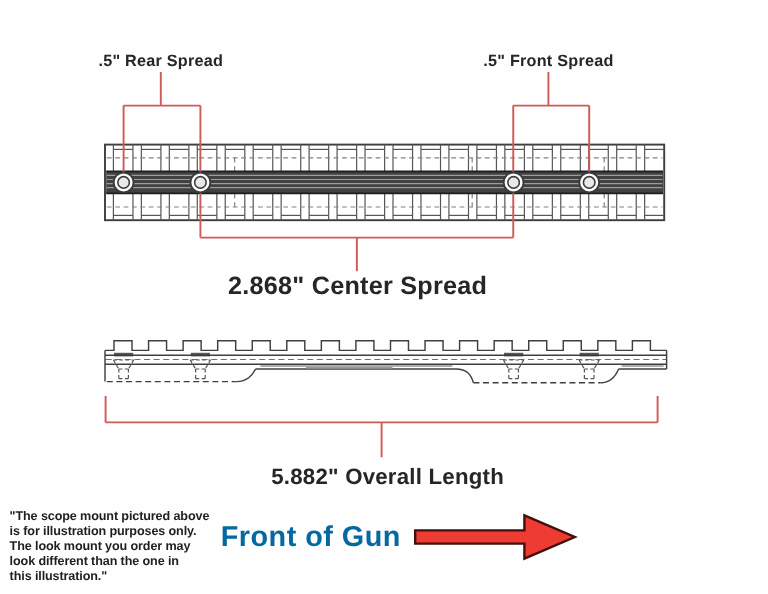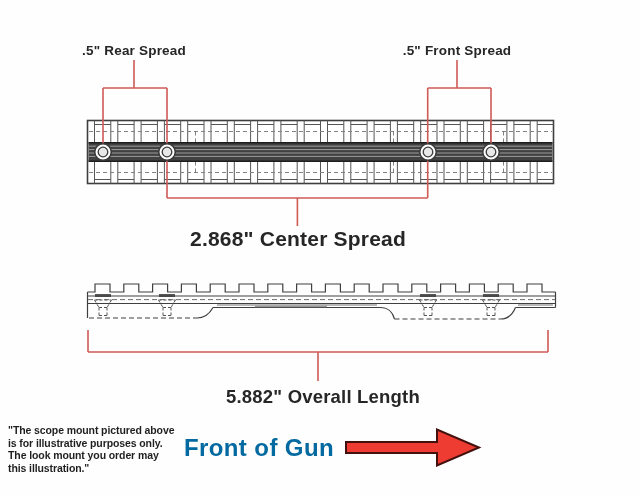--- a/index.html
+++ b/index.html
@@ -249,17 +249,18 @@
   <div class="lbl lbl-small ctr" style="left:457px;top:43px;">.5" Front Spread</div>
 
   <div class="lbl lbl-center ctr">2.868" Center Spread</div>
 
   <div class="lbl lbl-overall ctr">5.882" Overall Length</div>
 
   <div class="lbl lbl-gun ctr">Front of Gun</div>
 
   <div class="disclaimer">
     <span>"The scope mount pictured above</span>
-    <span>is for illustrative purposes only.</span>
+    <span>is for illustration purposes only.</span>
     <span>The look mount you order may</span>
+    <span>look different than the one in</span>
     <span>this illustration."</span>
   </div>
 </div>
 
 </body></html>

